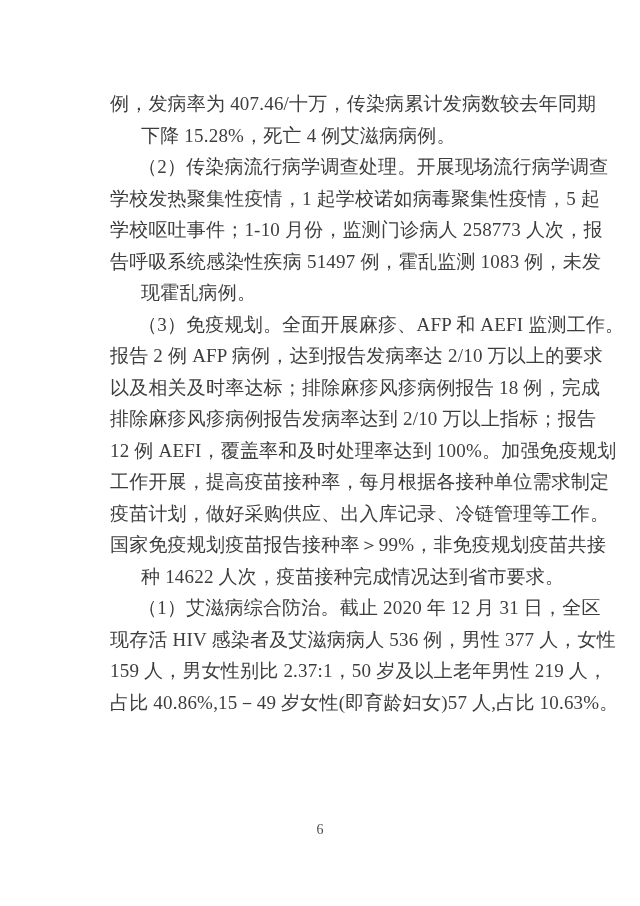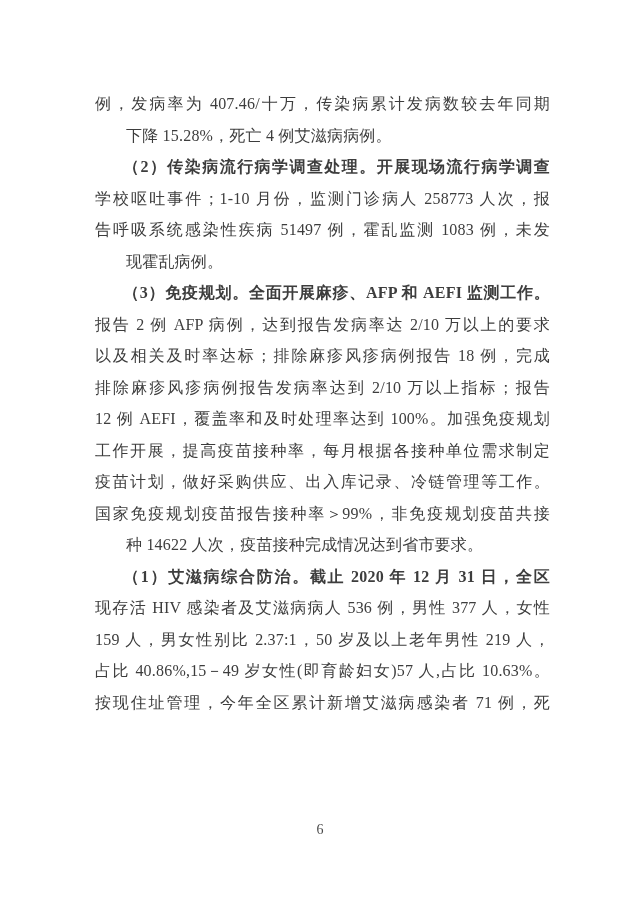--- a/index.html
+++ b/index.html
@@ -10,40 +10,39 @@
   .page {
     position: relative;
     width: 640px;
     height: 906px;
     background: #ffffff;
     overflow: hidden;
     font-family: "Liberation Serif", "DejaVu Serif", serif;
   }
   .text-block {
     position: absolute;
-    left: 95px;
+    left: 110px;
     top: 88px;
     width: 455px;
     color: #3d3d3d;
-    font-size: 16px;
+    font-size: 19px;
   }
   .line {
     margin: 0;
     padding: 0;
     height: 31.5px;
     line-height: 31.5px;
     white-space: nowrap;
     text-align: justify;
     text-align-last: justify;
     -moz-text-align-last: justify;
     letter-spacing: 0.2px;
   }
   .line.indent {
     padding-left: 28px;
-    font-weight: bold;
   }
   .line.para-end {
     text-align-last: left;
     margin-left: 31px;
     -moz-text-align-last: left;
   }
   .page-number {
     position: absolute;
     top: 822px;
     left: 0;
@@ -55,32 +54,32 @@
   }
 </style>
 </head>
 <body>
 
 <div class="page">
   <div class="text-block">
     <p class="line">例，发病率为 407.46/十万，传染病累计发病数较去年同期</p>
     <p class="line para-end">下降 15.28%，死亡 4 例艾滋病病例。</p>
     <p class="line indent">（2）传染病流行病学调查处理。开展现场流行病学调查</p>
+    <p class="line">学校发热聚集性疫情，1 起学校诺如病毒聚集性疫情，5 起</p>
     <p class="line">学校呕吐事件；1-10 月份，监测门诊病人 258773 人次，报</p>
     <p class="line">告呼吸系统感染性疾病 51497 例，霍乱监测 1083 例，未发</p>
     <p class="line para-end">现霍乱病例。</p>
     <p class="line indent">（3）免疫规划。全面开展麻疹、AFP 和 AEFI 监测工作。</p>
     <p class="line">报告 2 例 AFP 病例，达到报告发病率达 2/10 万以上的要求</p>
     <p class="line">以及相关及时率达标；排除麻疹风疹病例报告 18 例，完成</p>
     <p class="line">排除麻疹风疹病例报告发病率达到 2/10 万以上指标；报告</p>
     <p class="line">12 例 AEFI，覆盖率和及时处理率达到 100%。加强免疫规划</p>
     <p class="line">工作开展，提高疫苗接种率，每月根据各接种单位需求制定</p>
     <p class="line">疫苗计划，做好采购供应、出入库记录、冷链管理等工作。</p>
     <p class="line">国家免疫规划疫苗报告接种率＞99%，非免疫规划疫苗共接</p>
     <p class="line para-end">种 14622 人次，疫苗接种完成情况达到省市要求。</p>
     <p class="line indent">（1）艾滋病综合防治。截止 2020 年 12 月 31 日，全区</p>
     <p class="line">现存活 HIV 感染者及艾滋病病人 536 例，男性 377 人，女性</p>
     <p class="line">159 人，男女性别比 2.37:1，50 岁及以上老年男性 219 人，</p>
     <p class="line">占比 40.86%,15－49 岁女性(即育龄妇女)57 人,占比 10.63%。</p>
-    <p class="line">按现住址管理，今年全区累计新增艾滋病感染者 71 例，死</p>
   </div>
   <div class="page-number">6</div>
 </div>
 
 </body></html>

